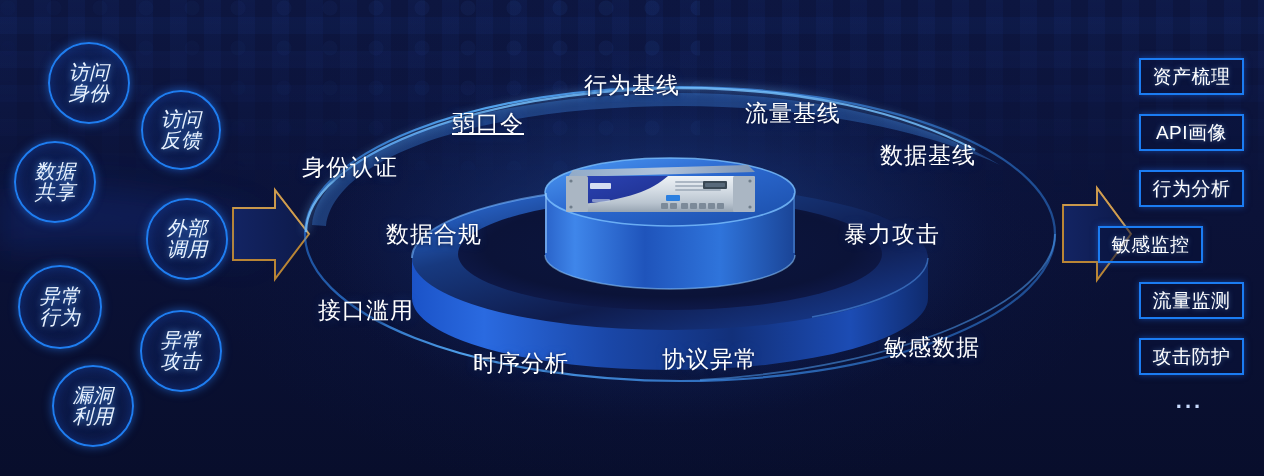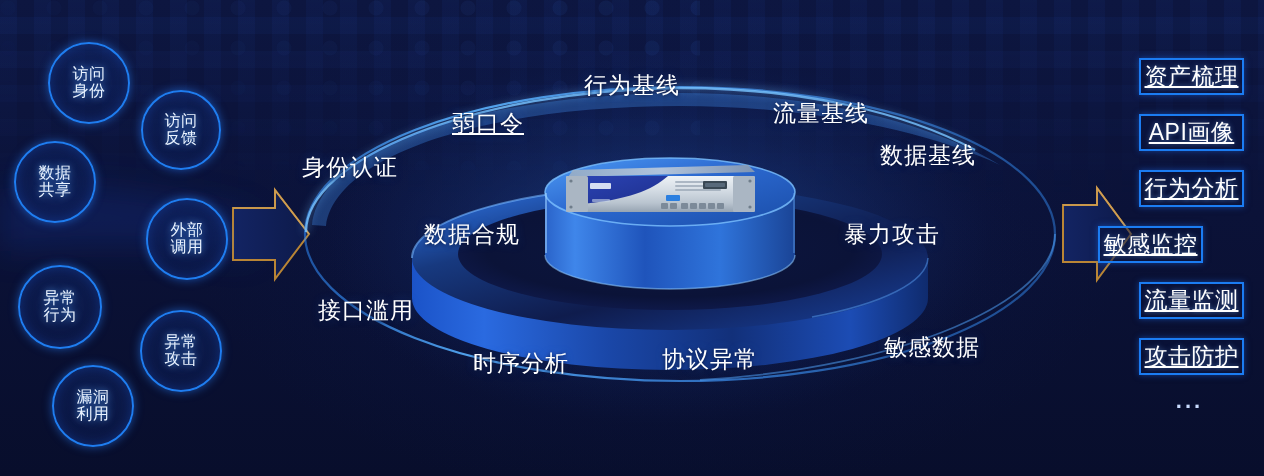--- a/index.html
+++ b/index.html
@@ -37,36 +37,36 @@
   }
 
   
   .bubble{
     position:absolute;border-radius:50%;
     border:2px solid #1f7df0;
     background:radial-gradient(circle at 50% 45%, rgba(20,50,125,.55) 0%, rgba(10,22,70,.55) 70%, rgba(8,16,56,.35) 100%);
     box-shadow:0 0 10px rgba(40,130,255,.55), inset 0 0 14px rgba(30,90,210,.45);
     display:flex;align-items:center;justify-content:center;
     text-align:center;line-height:1.06;
-    color:#eaf3ff;font-size:16px;font-weight:500;
+    color:#eaf3ff;font-size:20px;font-weight:500;
     letter-spacing:.5px;
     text-shadow:0 0 7px rgba(90,170,255,.85);
+    font-style:italic;
   }
   .bubble span{display:block;}
 
   
   .tagbox{
     position:absolute;width:101px;height:33px;
     border:2px solid #1b7cf2;
     background:rgba(10,18,58,.55);
-    color:#ffffff;font-size:23px;letter-spacing:.5px;
+    color:#ffffff;font-size:19px;letter-spacing:.5px;
     display:flex;align-items:center;justify-content:center;
     box-shadow:0 0 6px rgba(30,110,240,.5);
     text-shadow:0 0 5px rgba(120,180,255,.5);
-    text-decoration:underline;
   }
   #ellipsis{
     position:absolute;left:1139px;top:396px;width:101px;
     text-align:center;color:#c9dcff;font-size:22px;letter-spacing:3px;
     font-weight:700;line-height:10px;
   }
 
   
   .clab{
     position:absolute;color:#ffffff;white-space:nowrap;
@@ -296,23 +296,23 @@
           <span>利用</span>
         </div>
       </div>
     </div>
 
 
   <div id="caps">
       <div class="clab" style="left: 302px; top: 152px;">身份认证</div>
       <div class="clab" style="left: 452px; top: 108px; text-decoration: underline;">弱口令</div>
       <div class="clab" style="left: 584px; top: 70px;">行为基线</div>
-      <div class="clab" style="left: 773px; top: 98px; text-align: center;">流量基线</div>
+      <div class="clab" style="left: 745px; top: 98px; text-align: center;">流量基线</div>
       <div class="clab" style="left: 880px; top: 140px;">数据基线</div>
-      <div class="clab" style="left: 424px; top: 219px; text-align: right;">数据合规</div>
+      <div class="clab" style="left: 386px; top: 219px; text-align: right;">数据合规</div>
       <div class="clab" style="left: 828px; top: 219px; margin-left: 16px;">暴力攻击</div>
       <div class="clab" style="left: 318px; top: 295px;">接口滥用</div>
       <div class="clab" style="left: 473px; top: 348px;">时序分析</div>
       <div class="clab" style="left: 662px; top: 344px;">协议异常</div>
       <div class="clab" style="left: 884px; top: 332px;">敏感数据</div>
     </div>
 
   <div id="tagboxes">
       <div class="tagbox" style="left: 1139px; top: 58px;">资产梳理</div>
       <div class="tagbox" style="left: 1139px; top: 114px;">API画像</div>

